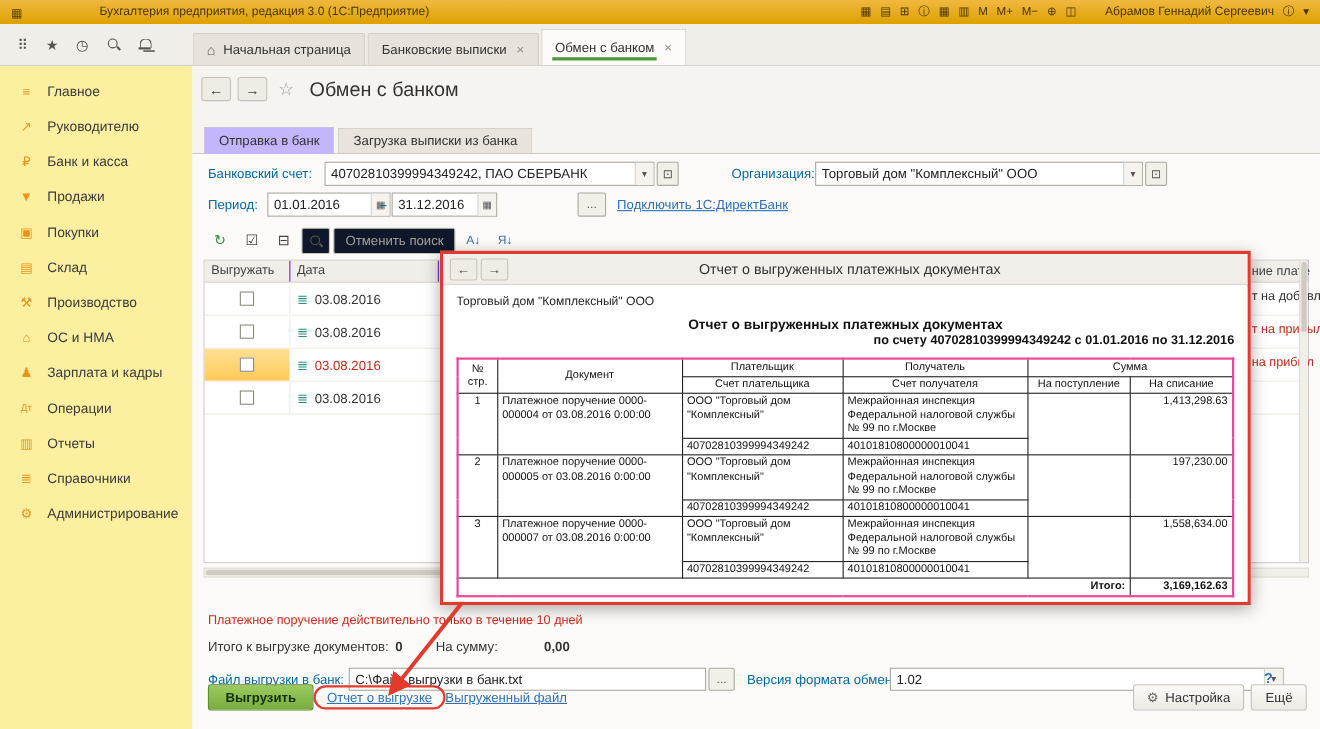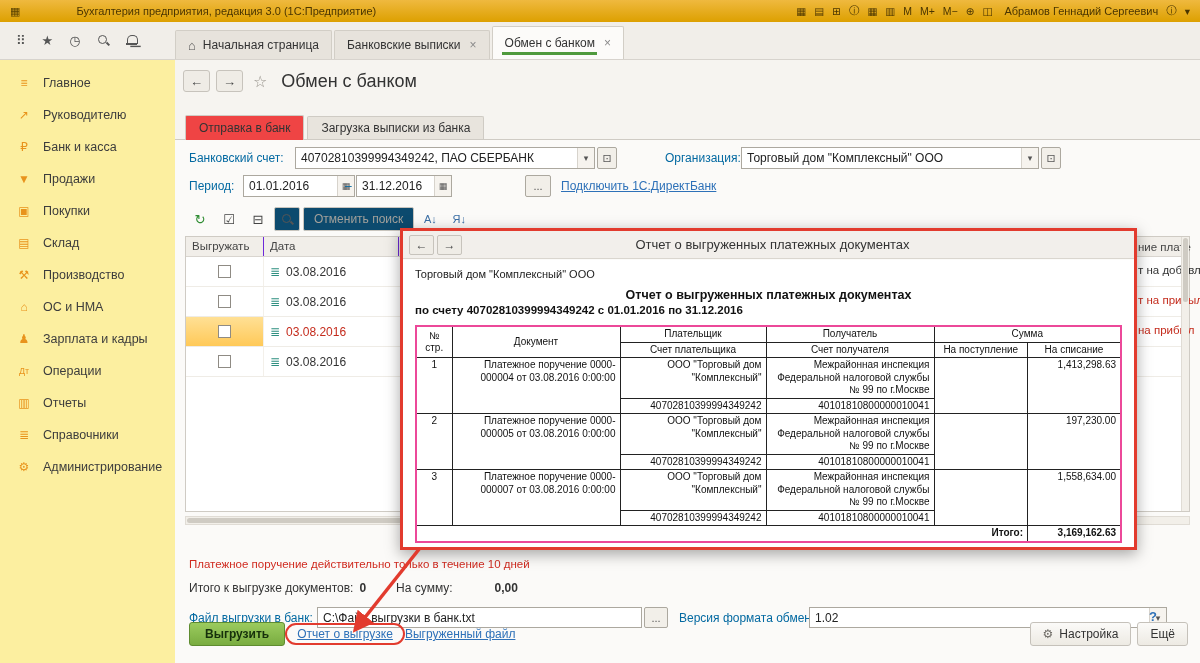--- a/index.html
+++ b/index.html
@@ -2,24 +2,24 @@
 <html><head>
 <meta charset="utf-8">
 <style>
   *{margin:0;padding:0;box-sizing:border-box}
   html,body{width:1200px;height:663px;overflow:hidden}
   body{font-family:"Liberation Sans","DejaVu Sans",sans-serif;font-size:12px;color:#333;background:#fff;position:relative}
 
   
   .titlebar{position:absolute;top:0;left:0;right:0;height:22px;background:linear-gradient(#efb93f,#dda000);display:flex;align-items:center;padding:0 10px;color:#4a3500}
   .tb-appicon{font-size:11px;color:#5a4200;margin-right:6px}
-  .tb-title{font-size:11px;margin-left:50px;white-space:nowrap}
+  .tb-title{font-size:11px;margin-left:64px;white-space:nowrap}
   .tb-right{margin-left:auto;display:flex;align-items:center;gap:8px}
   .tb-ic{font-size:10.5px;color:#4a3500;cursor:pointer}
-  .tb-user{font-size:11px;margin-left:4px;white-space:nowrap;cursor:pointer}
+  .tb-user{font-size:11px;margin-left:18px;white-space:nowrap;cursor:pointer}
 
   
   .navbar{position:absolute;top:22px;left:0;right:0;height:38px;background:#f1eee9;border-bottom:1px solid #d7d3cd;display:flex;align-items:flex-end}
   .quick{width:175px;height:100%;display:flex;align-items:center;gap:16px;padding:0 0 0 16px}
   .q-ic{font-size:13px;color:#555;cursor:pointer;line-height:1}
   .search-glyph{position:relative;width:13px;height:13px;display:inline-block;cursor:pointer}
   .search-glyph::before{content:"";position:absolute;left:1px;top:1px;width:7px;height:7px;border:1.6px solid #555;border-radius:50%}
   .search-glyph::after{content:"";position:absolute;left:9px;top:9px;width:4px;height:1.7px;background:#555;transform:rotate(45deg)}
   .bell-glyph{position:relative;width:12px;height:13px;display:inline-block;cursor:pointer}
   .bell-glyph::before{content:"";position:absolute;left:1px;top:1px;width:9px;height:8px;border:1.6px solid #555;border-bottom:none;border-radius:5px 5px 0 0}
@@ -38,33 +38,33 @@
 
   
   .main{position:absolute;top:60px;left:175px;right:0;bottom:0;background:#f6f4f0}
   .page-header{position:absolute;top:10px;left:8px;display:flex;align-items:center;gap:6px}
   .nav-btn{width:27px;height:22px;border:1px solid #c7c3bc;background:#efece6;border-radius:3px;display:flex;align-items:center;justify-content:center;font-size:13px;color:#444;cursor:pointer}
   .star{font-size:16px;color:#9a968f;margin:0 4px;cursor:pointer}
   .page-title{font-size:18px;color:#333;margin-left:4px}
 
   .form-tabs{position:absolute;top:55px;left:10px;display:flex;align-items:flex-end;z-index:2}
   .form-tab{height:23px;display:flex;align-items:center;padding:0 13px;background:#e8e4dd;border:1px solid #cfcbc4;border-bottom:none;border-radius:2px 2px 0 0;margin-right:3px;font-size:12px;cursor:pointer}
-  .form-tab.active{height:25px;background:#ef4444;margin-bottom:-1px}
+  .form-tab.active{height:25px;background:#c4b5fd;margin-bottom:-1px}
   .panel{position:absolute;top:79px;left:0;right:0;bottom:0;background:#fbfaf8;border-top:1px solid #cfcbc4}
 
   .f-label{position:absolute;font-size:12px;color:#0369a1;white-space:nowrap}
   .input{position:absolute;height:22px;background:#fff;border:1px solid #aca89f;display:flex;align-items:center;font-size:12px;color:#222;cursor:text}
   .input .val{flex:1;padding:0 5px;white-space:nowrap;overflow:hidden}
   .input .dd{width:17px;height:100%;border-left:1px solid #d7d3cc;background:#f6f3ee;display:flex;align-items:center;justify-content:center;font-size:9px;color:#555;cursor:pointer}
   .mini-btn{position:absolute;width:20px;height:22px;border:1px solid #aca89f;background:#f2efe9;border-radius:2px;display:flex;align-items:center;justify-content:center;font-size:11px;color:#555;cursor:pointer}
   .link{color:#2e71b8;text-decoration:underline;font-size:12px;cursor:pointer;white-space:nowrap}
 
   .toolbar{position:absolute;top:147px;left:12px;display:flex;align-items:center;gap:3px}
   .tbn{min-width:26px;height:24px;display:flex;align-items:center;justify-content:center;font-size:13px;border:1px solid transparent;border-radius:2px;cursor:pointer;color:#444}
-  .tbn.box{border-color:#c9c5be;background:#0c4a6e}
+  .tbn.box{border-color:#c9c5be;background:#0f172a}
   .tbn.green{color:#2f8d33}
   .tbn.blue{color:#3a6ea5;font-size:11px}
   .tbn.disabled{color:#a2a09b;font-size:12px;padding:0 10px;cursor:default}
 
   
   .grid{position:absolute;top:176px;left:10px;width:1005px;height:276px;background:#fff;border:1px solid #cfcbc4}
   .grid-header{display:flex;height:20px;background:#f1eee9;border-bottom:1px solid #d9d5cf;font-size:11.5px;color:#444}
   .gh{padding:3px 0 0 6px;border-right:1px solid #6d28d9;white-space:nowrap;overflow:hidden}
   .gh.c1{width:78px}.gh.c2{width:135px}.gh.c3{flex:1;padding-left:2px}
   .grid-row{display:flex;height:30px;border-bottom:1px solid #efece6;font-size:12px;cursor:pointer}
@@ -103,23 +103,23 @@
   .btn-gray .gi{color:#6d6a64;font-size:12px}
 
   
   .dialog{position:absolute;top:168px;left:225px;width:737px;height:322px;border:3px solid #e23b2e;background:#fcfbf9;box-shadow:0 4px 14px rgba(0,0,0,.35);z-index:10}
   .dlg-titlebar{height:28px;background:#f2efeb;border-bottom:1px solid #dad6cf;display:flex;align-items:center;padding:0 6px}
   .dlg-nav{width:25px;height:20px;border:1px solid #c7c3bc;background:#efece6;border-radius:2px;display:flex;align-items:center;justify-content:center;font-size:12px;color:#444;margin-right:3px;cursor:pointer}
   .dlg-title{flex:1;text-align:center;font-size:13px;color:#333;padding-right:48px}
   .dlg-body{position:absolute;top:29px;left:0;right:0;bottom:0;background:#fff;padding:8px 12px;overflow:hidden}
   .rp-org{font-size:11px;color:#222}
   .rp-h1{text-align:center;font-weight:bold;font-size:12.5px;margin-top:8px;color:#111}
-  .rp-h2{text-align:left;font-weight:bold;font-size:11.5px;margin-top:2px;color:#111}
+  .rp-h2{text-align:right;font-weight:bold;font-size:11.5px;margin-top:2px;color:#111}
   .report-table{width:100%;border-collapse:collapse;margin-top:9px;border:2px solid #ec4899;font-size:10px;color:#111;table-layout:fixed}
-  .report-table th,.report-table td{border:1px solid #222;padding:1px 4px;font-weight:normal;vertical-align:top;text-align:right;line-height:1.25;overflow:hidden}
+  .report-table th,.report-table td{border:1px solid #222;padding:1px 4px;font-weight:normal;vertical-align:top;text-align:left;line-height:1.25;overflow:hidden}
   .report-table th{text-align:center;vertical-align:middle}
   .rt-num{width:36px;text-align:center}
   .rt-doc{width:168px}.rt-payer{width:146px}.rt-recv{width:168px}
   .rt-in{width:86px}.rt-out{width:93px}
   td.rt-num{text-align:center}
   td.amount{text-align:right}
   .report-table tfoot td{font-weight:bold;text-align:right}
 
   .annot-arrow{position:absolute;top:478px;left:155px;z-index:12;pointer-events:none}
 </style>

